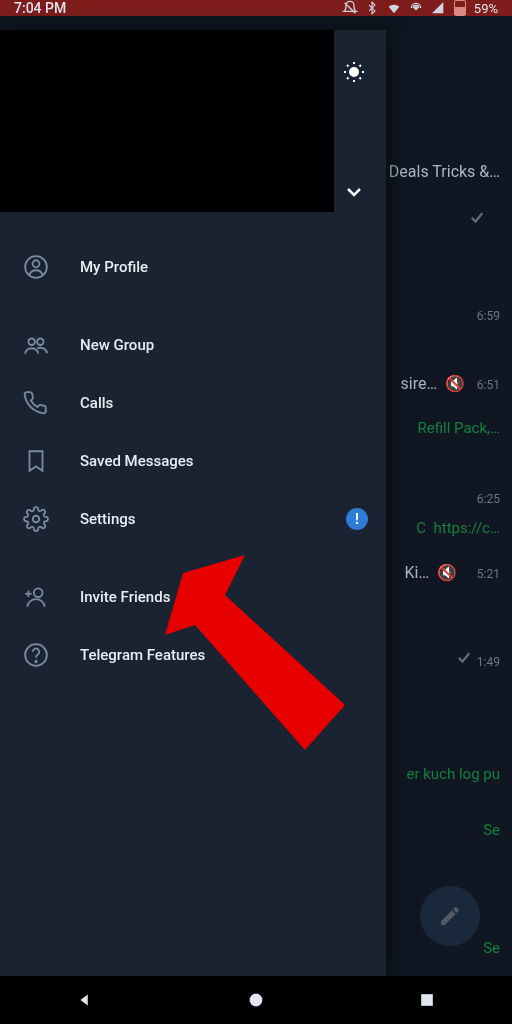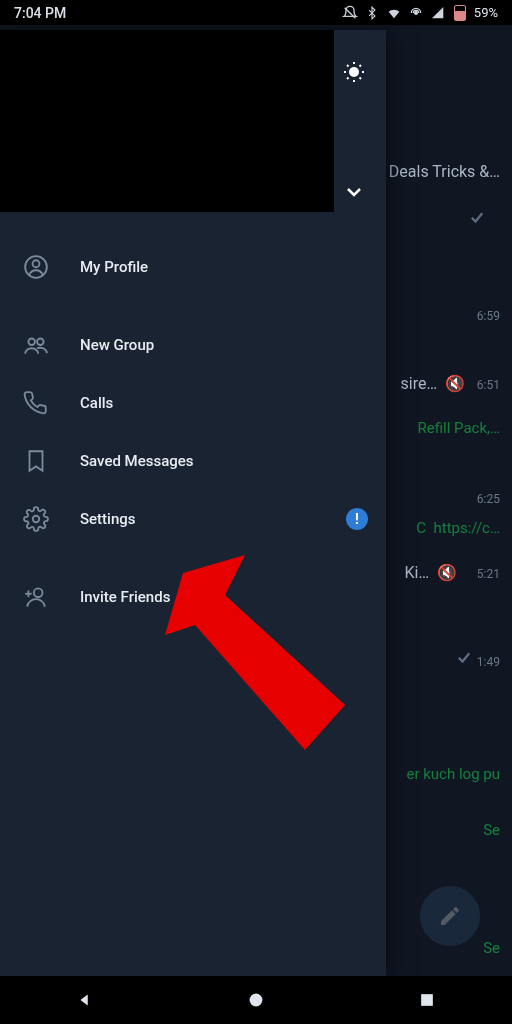--- a/index.html
+++ b/index.html
@@ -8,26 +8,26 @@
     height: 1024px;
     background: #0f1621;
     font-family: -apple-system, BlinkMacSystemFont, "Segoe UI", Roboto, sans-serif;
     color: #fff;
     position: relative;
     overflow: hidden;
   }
 
   
   .status-bar {
-    height: 25px;
+    height: 16px;
     display: flex;
     align-items: center;
     justify-content: space-between;
     padding: 0 14px;
-    background: #000000;
+    background: #7f1d1d;
     font-size: 14px;
     color: #e0e6ee;
   }
   .status-left { font-weight: 500; }
   .status-right { display: flex; align-items: center; gap: 6px; }
   .status-icon { width: 16px; height: 16px; display: inline-flex; align-items: center; justify-content: center; }
   .battery-pct { font-size: 13px; }
   .batt-box { width: 12px; height: 16px; border: 1px solid #d88; border-radius: 2px; position: relative; display:inline-block; }
   .batt-box::after { content:''; position:absolute; bottom:0; left:0; right:0; height:60%; background:#d88; }
 
@@ -319,20 +319,30 @@
         <svg viewBox="0 0 24 24" width="26" height="26" fill="none" stroke="#7b8a9b" stroke-width="1.7">
             <circle cx="14" cy="8" r="4"></circle>
             <path d="M6 21c0-4 4-7 8-7s8 3 8 7" transform="translate(-2,0)"></path>
             <line x1="2" y1="9" x2="8" y2="9"></line>
             <line x1="5" y1="6" x2="5" y2="12"></line>
           </svg>
       </span>
       <span class="menu-label">Invite Friends</span>
     </div>
 
+    <div class="menu-item">
+      <span class="menu-icon">
+        <svg viewBox="0 0 24 24" width="26" height="26" fill="none" stroke="#7b8a9b" stroke-width="1.7">
+            <circle cx="12" cy="12" r="10"></circle>
+            <path d="M9 9a3 3 0 1 1 4.5 2.6C12.5 12.5 12 13 12 14.5"></path>
+            <circle cx="12" cy="18" r="0.7" fill="#7b8a9b"></circle>
+          </svg>
+      </span>
+      <span class="menu-label">Telegram Features</span>
+    </div>
 
   </div>
 </div>
 
 <div class="arrow">
   <svg width="210" height="210" viewBox="0 0 210 210">
     <polygon points="28,18 90,0 70,40 190,150 150,195 40,70 10,80" fill="#e60000"></polygon>
   </svg>
 </div>
 

